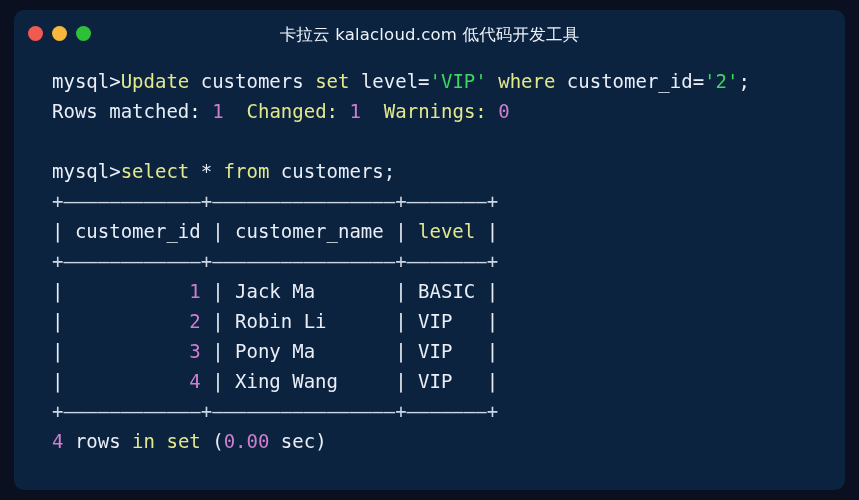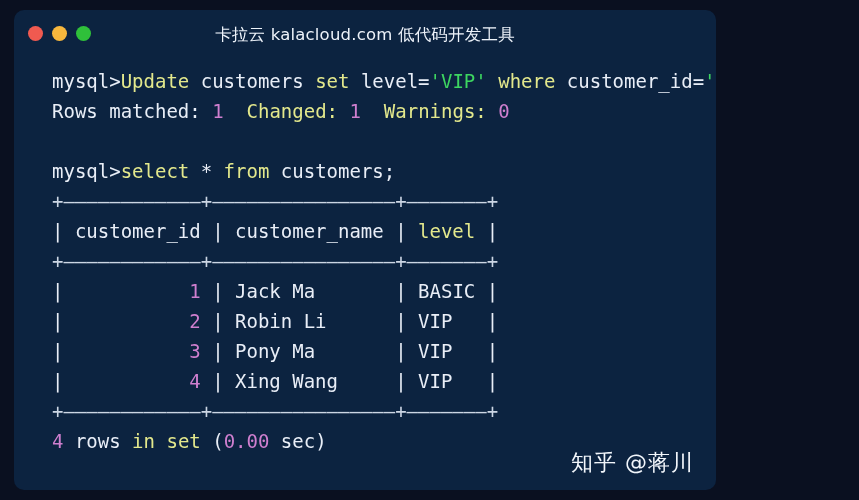--- a/index.html
+++ b/index.html
@@ -12,21 +12,21 @@
     width: 859px;
     height: 500px;
     overflow: hidden;
     font-family: "DejaVu Sans Mono", "Liberation Mono", monospace;
   }
 
   #terminal-window {
     position: absolute;
     left: 14px;
     top: 10px;
-    width: 702px;
+    width: 831px;
     height: 480px;
     background: #0c2340;
     border-radius: 10px;
     overflow: hidden;
     box-sizing: border-box;
   }
 
   
   #titlebar {
     position: relative;
@@ -105,15 +105,14 @@
     <div id="traffic-lights">
       <span class="light" style="background: rgb(240, 90, 80);"></span>
       <span class="light" style="background: rgb(247, 183, 61);"></span>
       <span class="light" style="background: rgb(47, 192, 58);"></span>
     </div>
     <div id="window-title">卡拉云 kalacloud.com 低代码开发工具</div>
   </div>
 
   <div id="terminal-body"><div class="line"><span class="tok-plain">mysql&gt;</span><span class="tok-kw">Update</span><span class="tok-plain"> customers </span><span class="tok-kw">set</span><span class="tok-plain"> level=</span><span class="tok-str">'VIP'</span><span class="tok-plain"> </span><span class="tok-kw">where</span><span class="tok-plain"> customer_id=</span><span class="tok-str">'2'</span><span class="tok-plain">;</span></div><div class="line"><span class="tok-plain">Rows matched: </span><span class="tok-num">1</span><span class="tok-plain">  </span><span class="tok-kw">Changed:</span><span class="tok-plain"> </span><span class="tok-num">1</span><span class="tok-plain">  </span><span class="tok-kw">Warnings:</span><span class="tok-plain"> </span><span class="tok-num">0</span></div><div class="line blank">&nbsp;</div><div class="line"><span class="tok-plain">mysql&gt;</span><span class="tok-kw">select</span><span class="tok-plain"> * </span><span class="tok-kw">from</span><span class="tok-plain"> customers;</span></div><div class="line"><span class="tok-rule">+————————————+————————————————+———————+</span></div><div class="line"><span class="tok-plain">| customer_id | customer_name | </span><span class="tok-kw">level</span><span class="tok-plain"> |</span></div><div class="line"><span class="tok-rule">+————————————+————————————————+———————+</span></div><div class="line"><span class="tok-plain">|           </span><span class="tok-num">1</span><span class="tok-plain"> | Jack Ma       | BASIC |</span></div><div class="line"><span class="tok-plain">|           </span><span class="tok-num">2</span><span class="tok-plain"> | Robin Li      | VIP   |</span></div><div class="line"><span class="tok-plain">|           </span><span class="tok-num">3</span><span class="tok-plain"> | Pony Ma       | VIP   |</span></div><div class="line"><span class="tok-plain">|           </span><span class="tok-num">4</span><span class="tok-plain"> | Xing Wang     | VIP   |</span></div><div class="line"><span class="tok-rule">+————————————+————————————————+———————+</span></div><div class="line"><span class="tok-num">4</span><span class="tok-plain"> rows </span><span class="tok-kw">in</span><span class="tok-plain"> </span><span class="tok-kw">set</span><span class="tok-plain"> (</span><span class="tok-num">0.00</span><span class="tok-plain"> sec)</span></div></div>
 
-  <div id="watermark">知乎 @蒋川</div>
 
 </div>
 
 </body></html>

